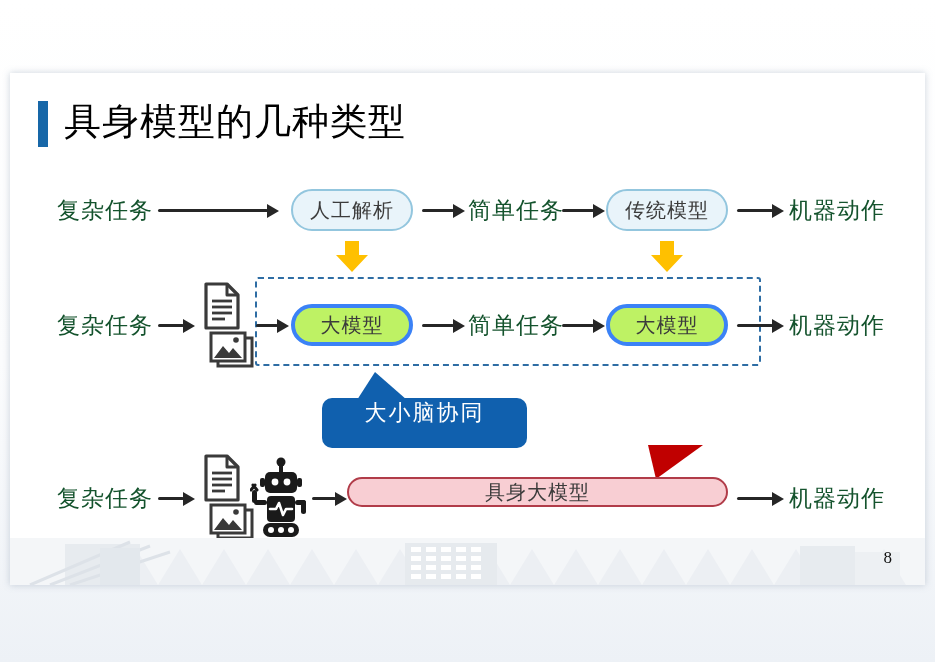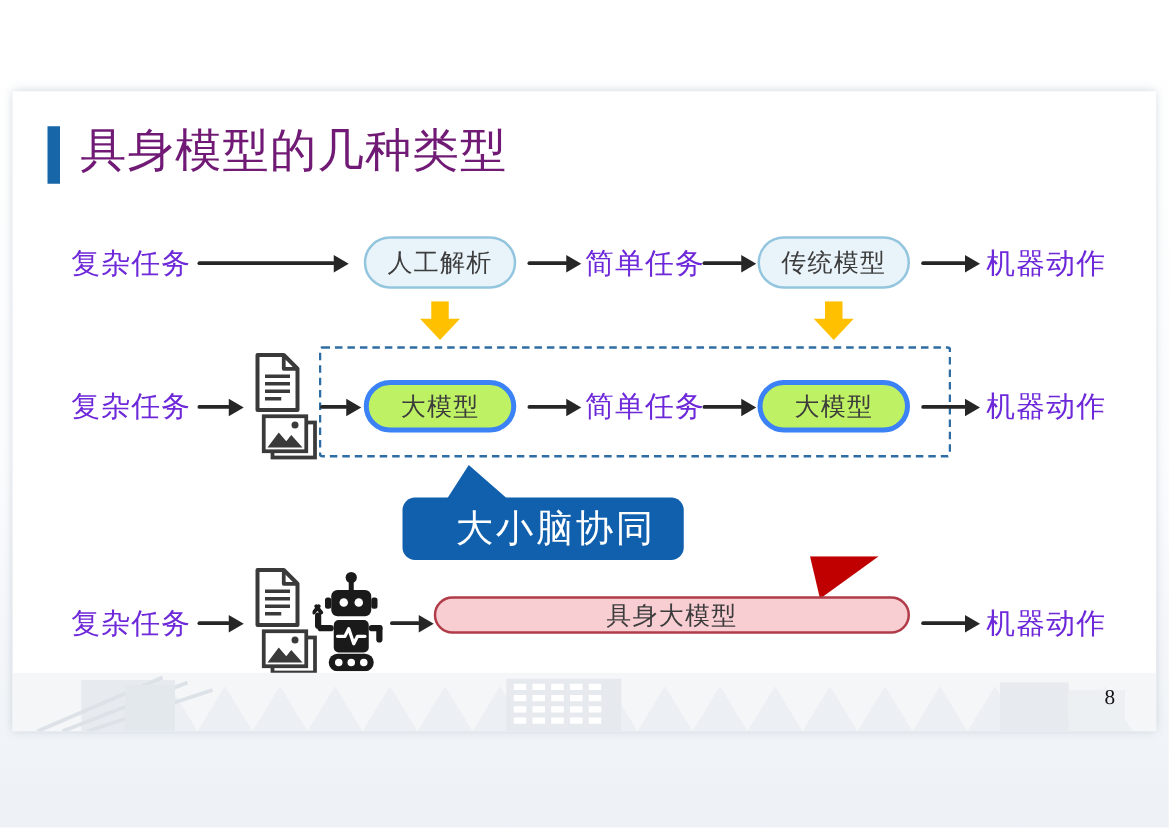--- a/index.html
+++ b/index.html
@@ -12,25 +12,25 @@
   .page{position:absolute;left:0;top:0;width:935px;height:662px;}
   .card{
     position:absolute;left:10px;top:73px;width:915px;height:512px;
     background:#ffffff;
     box-shadow:0 0 7px rgba(110,130,155,0.35);
   }
   .title-bar{position:absolute;left:38px;top:101px;width:10px;height:46px;background:#1767a8;}
   .title{
     position:absolute;left:64px;top:96px;margin:0;
     font-family:"Liberation Serif","DejaVu Serif",serif;
-    font-size:37px;font-weight:400;color:#701a75;letter-spacing:1px;line-height:52px;
+    font-size:37px;font-weight:400;color:#000000;letter-spacing:1px;line-height:52px;
     white-space:nowrap;
   }
   .label{
-    position:absolute;font-size:23px;color:#6d28d9;letter-spacing:1px;
+    position:absolute;font-size:23px;color:#14532d;letter-spacing:1px;
     white-space:nowrap;line-height:28px;
   }
   .pill{
     position:absolute;display:flex;align-items:center;justify-content:center;
     border-radius:22px;font-size:20px;color:#3c3c3c;letter-spacing:1px;box-sizing:border-box;
   }
   .pill.blue{background:#e9f4fa;border:2px solid #93c6de;}
   .pill.tan{background:#bef264;border:4px solid #3b82f6;}
   .pill.pink{background:#f8ced3;border:2px solid #b13c49;}
   .harrow{position:absolute;height:3px;background:#262626;border-radius:2px;}
@@ -38,23 +38,23 @@
     content:"";position:absolute;right:-11px;top:50%;transform:translateY(-50%);
     width:0;height:0;border-left:12px solid #262626;
     border-top:7px solid transparent;border-bottom:7px solid transparent;
   }
   .dashed-box{
     position:absolute;left:255px;top:277px;width:506px;height:89px;
     border:2.5px dashed #2e6da4;border-radius:3px;box-sizing:border-box;background:transparent;
   }
   .callout{
     position:absolute;width:205px;height:50px;border-radius:10px;
-    display:flex;align-items:center;justify-content:center;
+    display:flex;align-items:flex-start;justify-content:center;
     font-family:"Liberation Serif","DejaVu Serif",serif;
-    font-size:30px;color:#ffffff;letter-spacing:2px;padding-left:20px;
+    font-size:22px;color:#ffffff;letter-spacing:2px;
   }
   .callout.blue{left:322px;top:398px;background:#1060ae;}
   .callout.red{left:620px;top:398px;background:#c00000;}
   .abs{position:absolute;}
   .pagenum{
     position:absolute;left:862px;top:548px;width:30px;text-align:right;
     font-family:"Liberation Serif","DejaVu Serif",serif;
     font-size:17px;color:#111;
   }
 </style>

